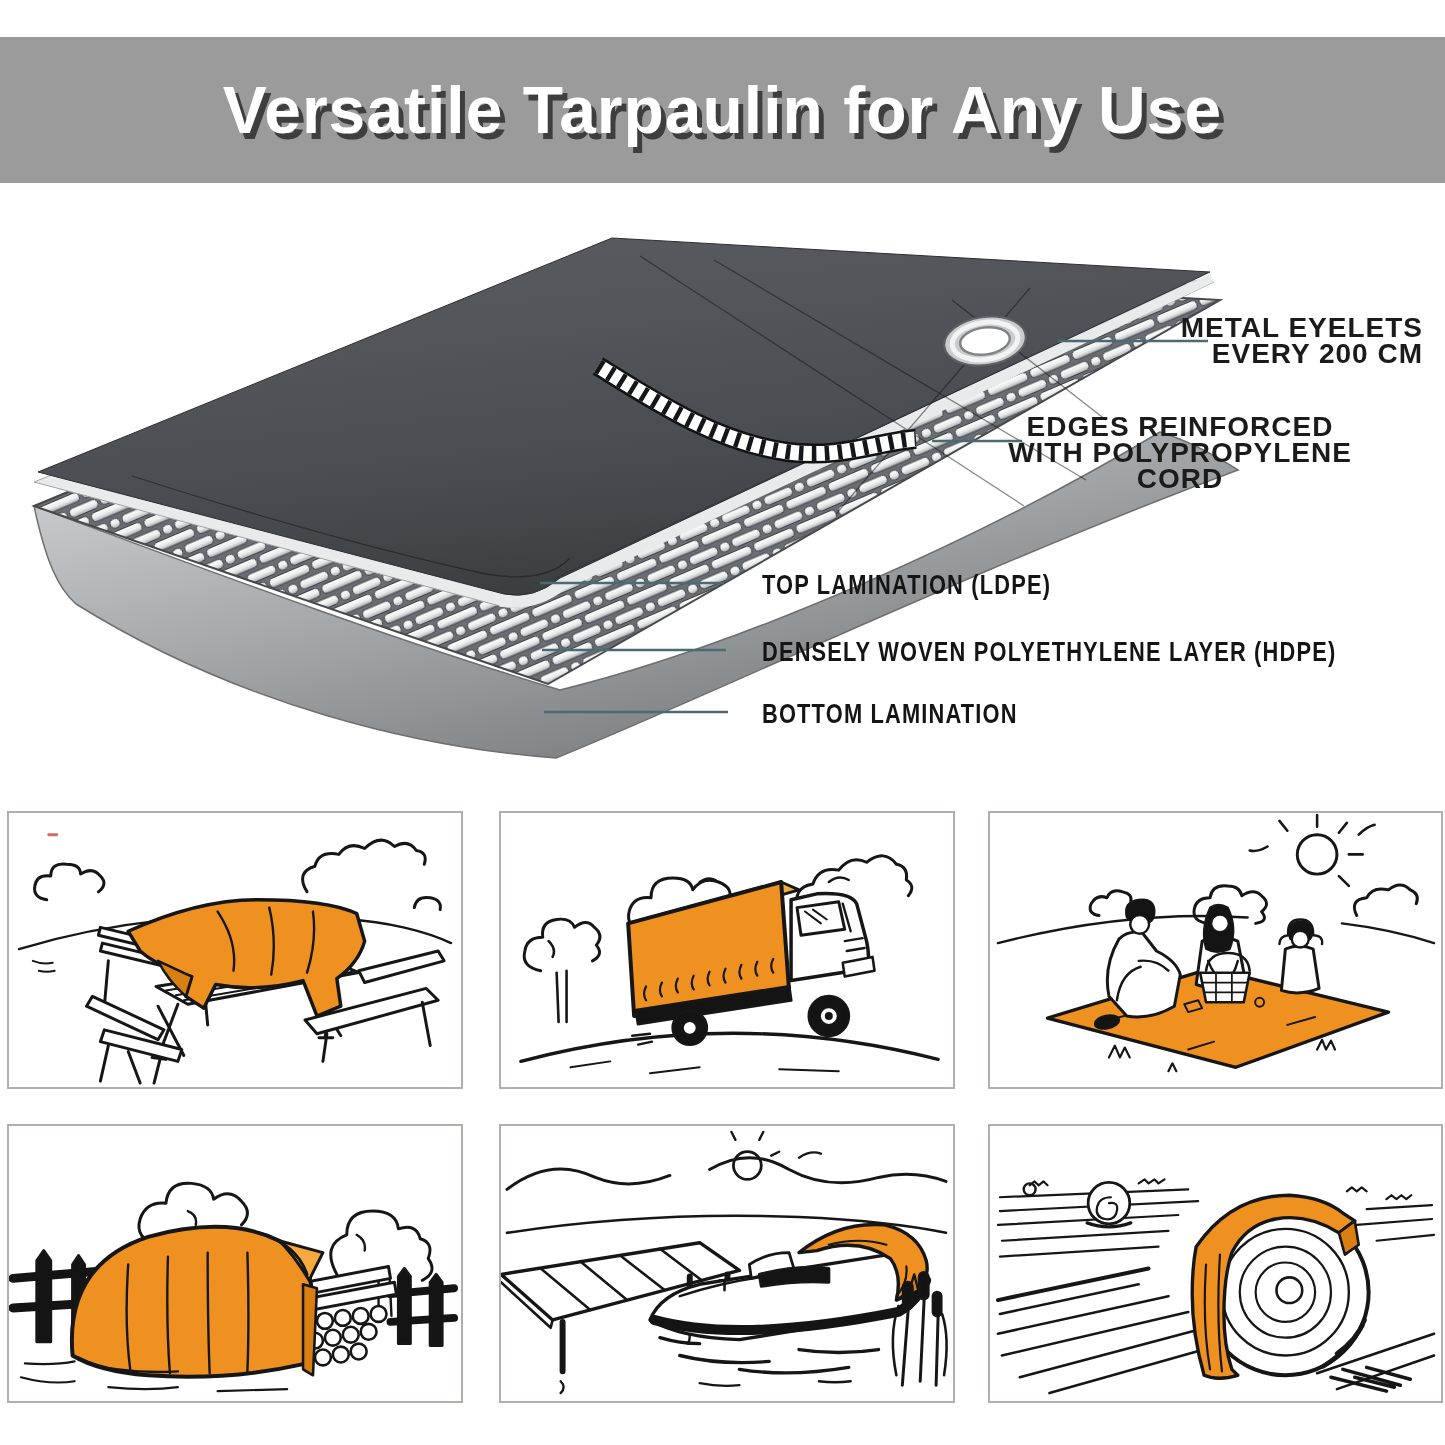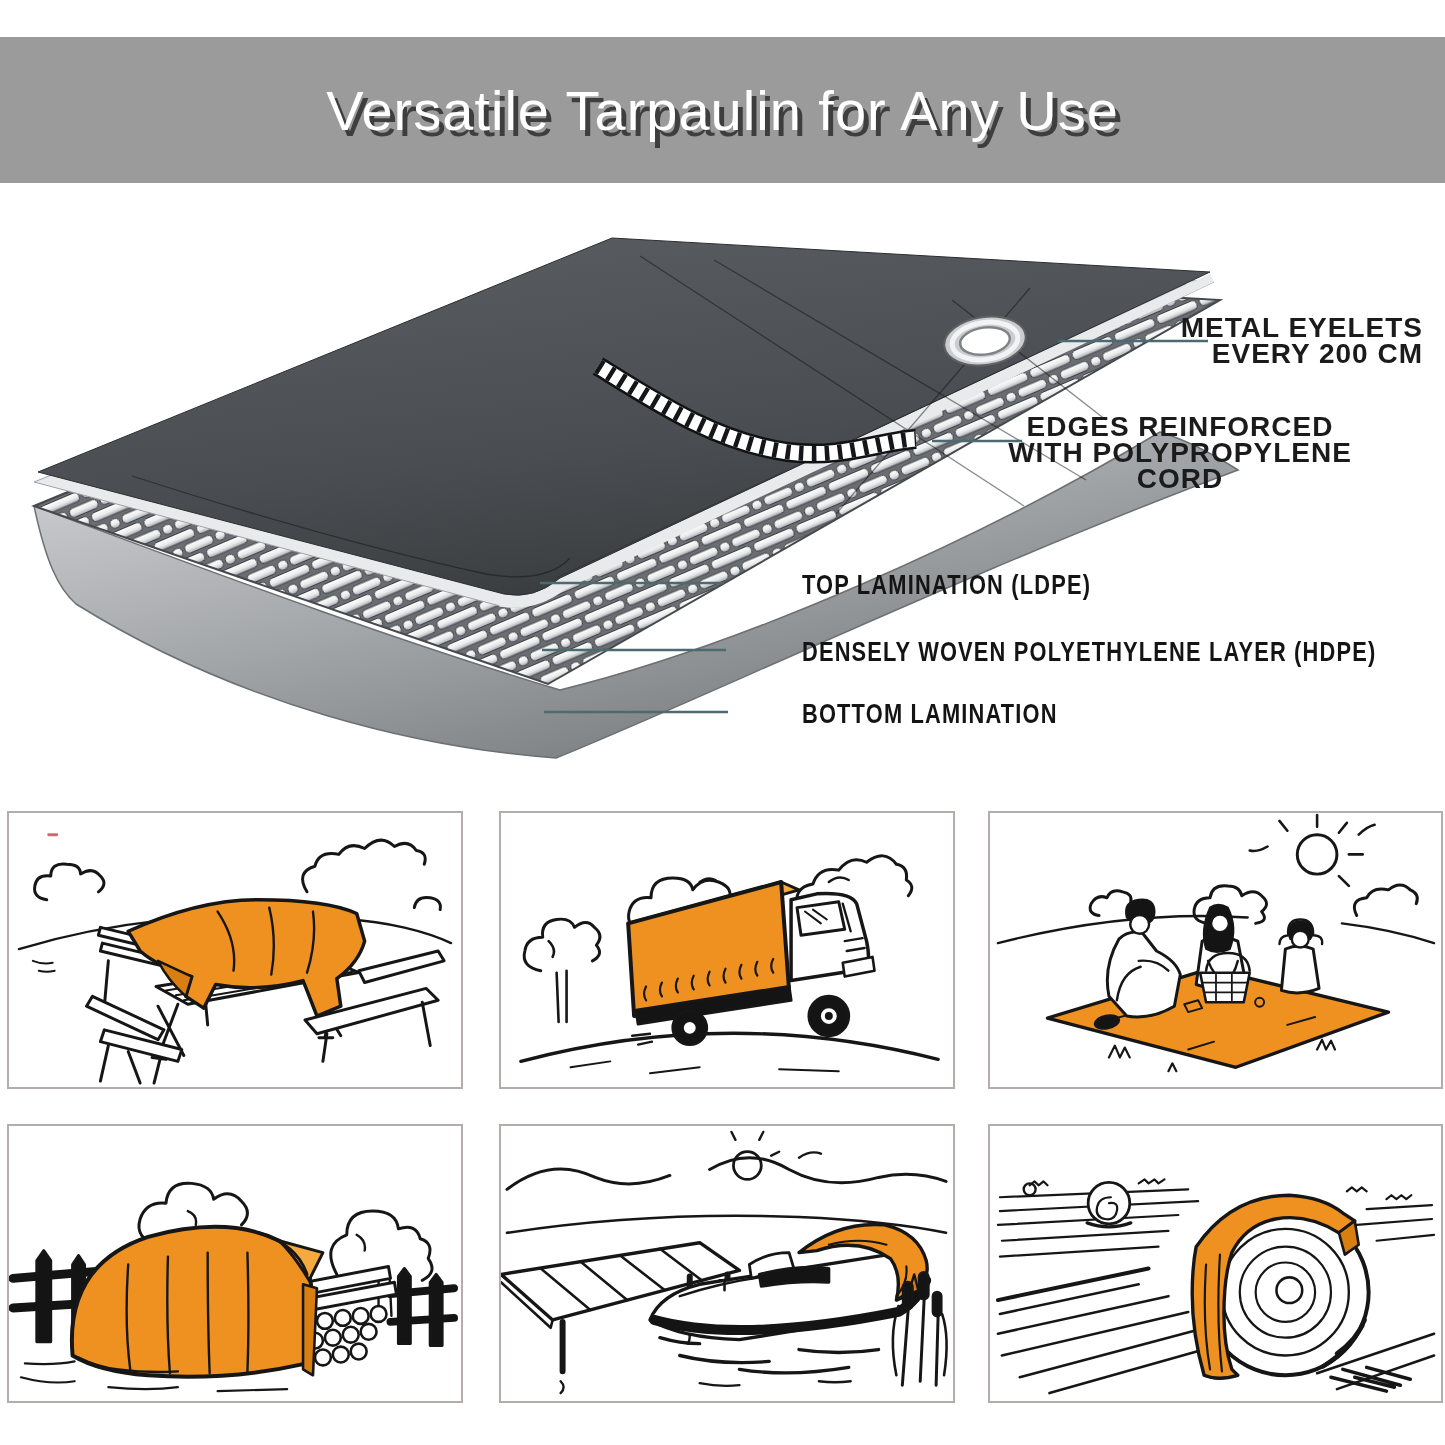--- a/index.html
+++ b/index.html
@@ -1,29 +1,29 @@
 <!DOCTYPE html>
 <html><head>
 <meta charset="utf-8">
 <style>
   html,body{margin:0;padding:0;background:#ffffff;}
   .page{position:relative;width:1445px;height:1445px;background:#ffffff;overflow:hidden;
         font-family:"Liberation Sans",sans-serif;}
   
   .banner{position:absolute;left:0;top:37px;width:100%;height:146px;background:#9b9b9b;
           display:flex;align-items:center;justify-content:center;}
-  .banner-title{font-size:56px;font-weight:normal;color:#ffffff;letter-spacing:1px;white-space:nowrap;
+  .banner-title{font-size:66px;font-weight:bold;color:#ffffff;letter-spacing:1px;white-space:nowrap;
                 text-shadow:5px 6px 0 rgba(52,52,52,0.9);}
   
   .diagram-svg{position:absolute;left:0;top:0;width:1445px;height:800px;}
   .callout{position:absolute;color:#1b1b1b;font-weight:bold;font-size:28px;line-height:26px;
            letter-spacing:1px;}
   #co-eyelets{right:22px;top:315px;text-align:right;}
   #co-edges{left:980px;top:414px;width:400px;text-align:center;}
-  .layer-label{position:absolute;font-weight:bold;font-size:28px;color:#141414;white-space:nowrap;margin-left:40px;}
+  .layer-label{position:absolute;font-weight:bold;font-size:28px;color:#141414;white-space:nowrap;}
   .layer-label>span{display:inline-block;transform:scaleX(0.78);transform-origin:left center;
                     letter-spacing:1.5px;}
   #ll-top{left:762px;top:569px;}
   #ll-hdpe{left:762px;top:636px;}
   #ll-bottom{left:762px;top:698px;text-align:right;}
   
   .usecase{position:absolute;background:#ffffff;border:2px solid #b3aeac;box-sizing:border-box;}
   #uc1{left:7px;top:811px;width:456px;height:278px;}
   #uc2{left:499px;top:811px;width:456px;height:278px;}
   #uc3{left:988px;top:811px;width:455px;height:278px;}

